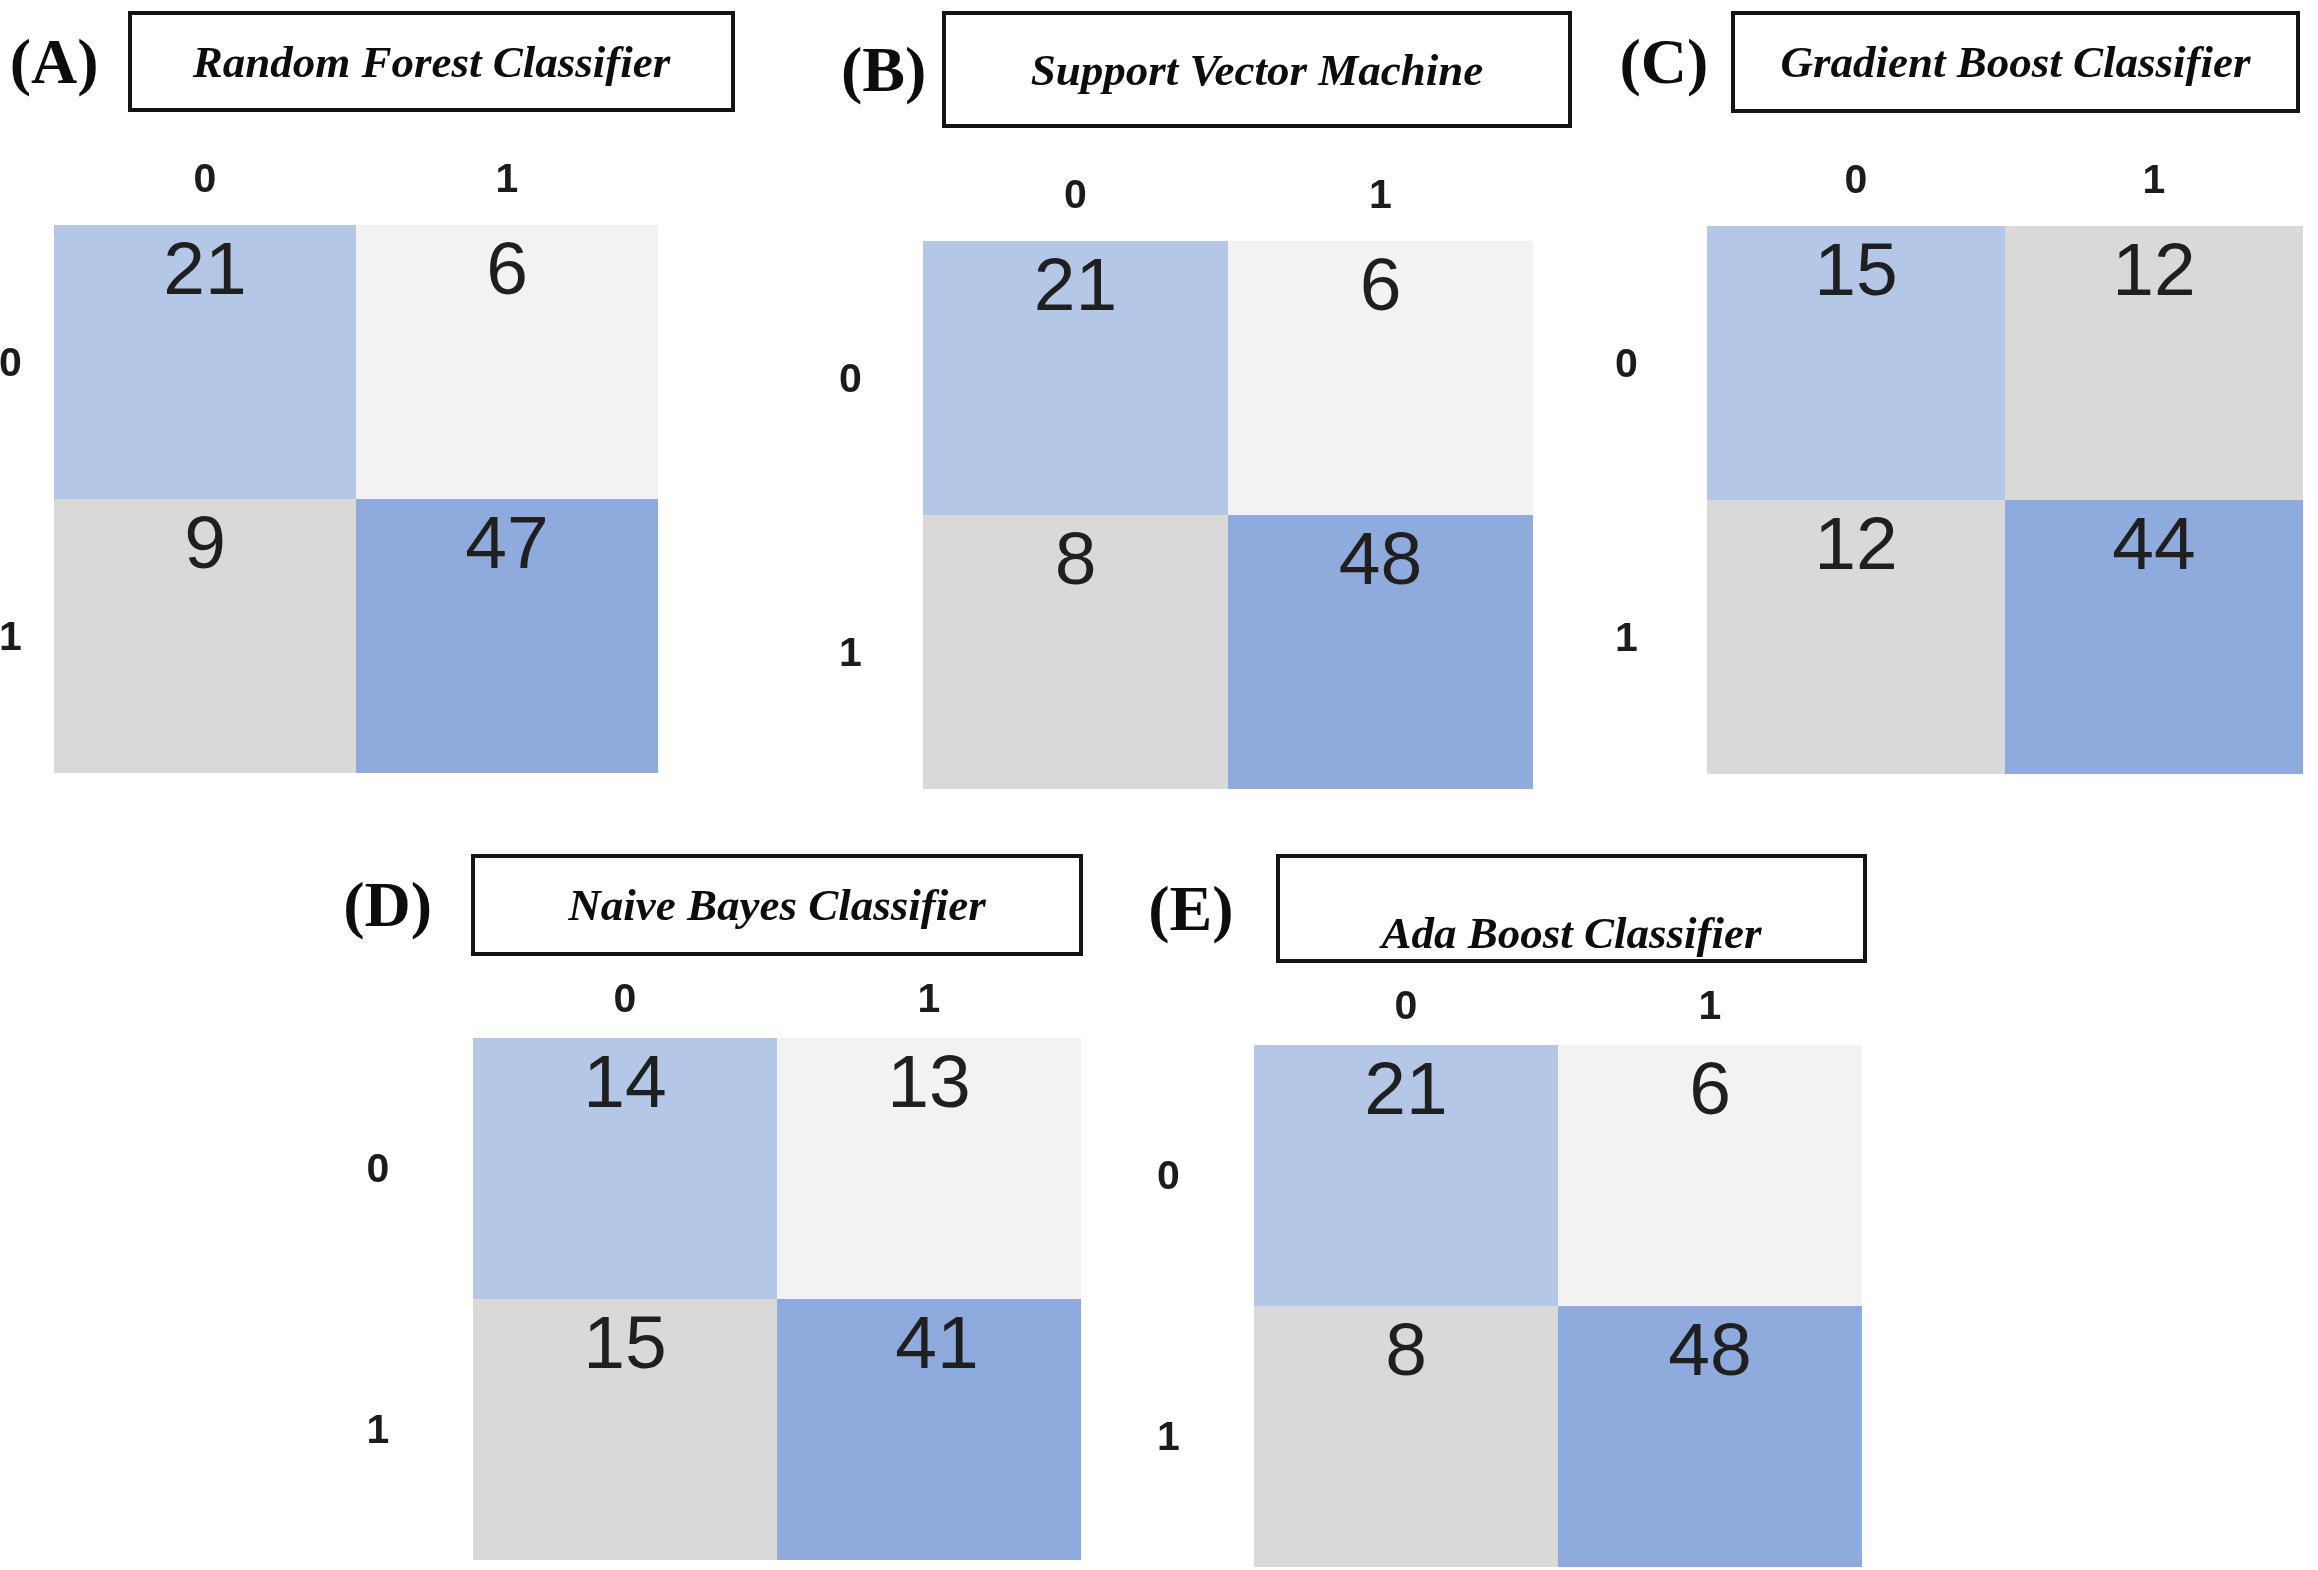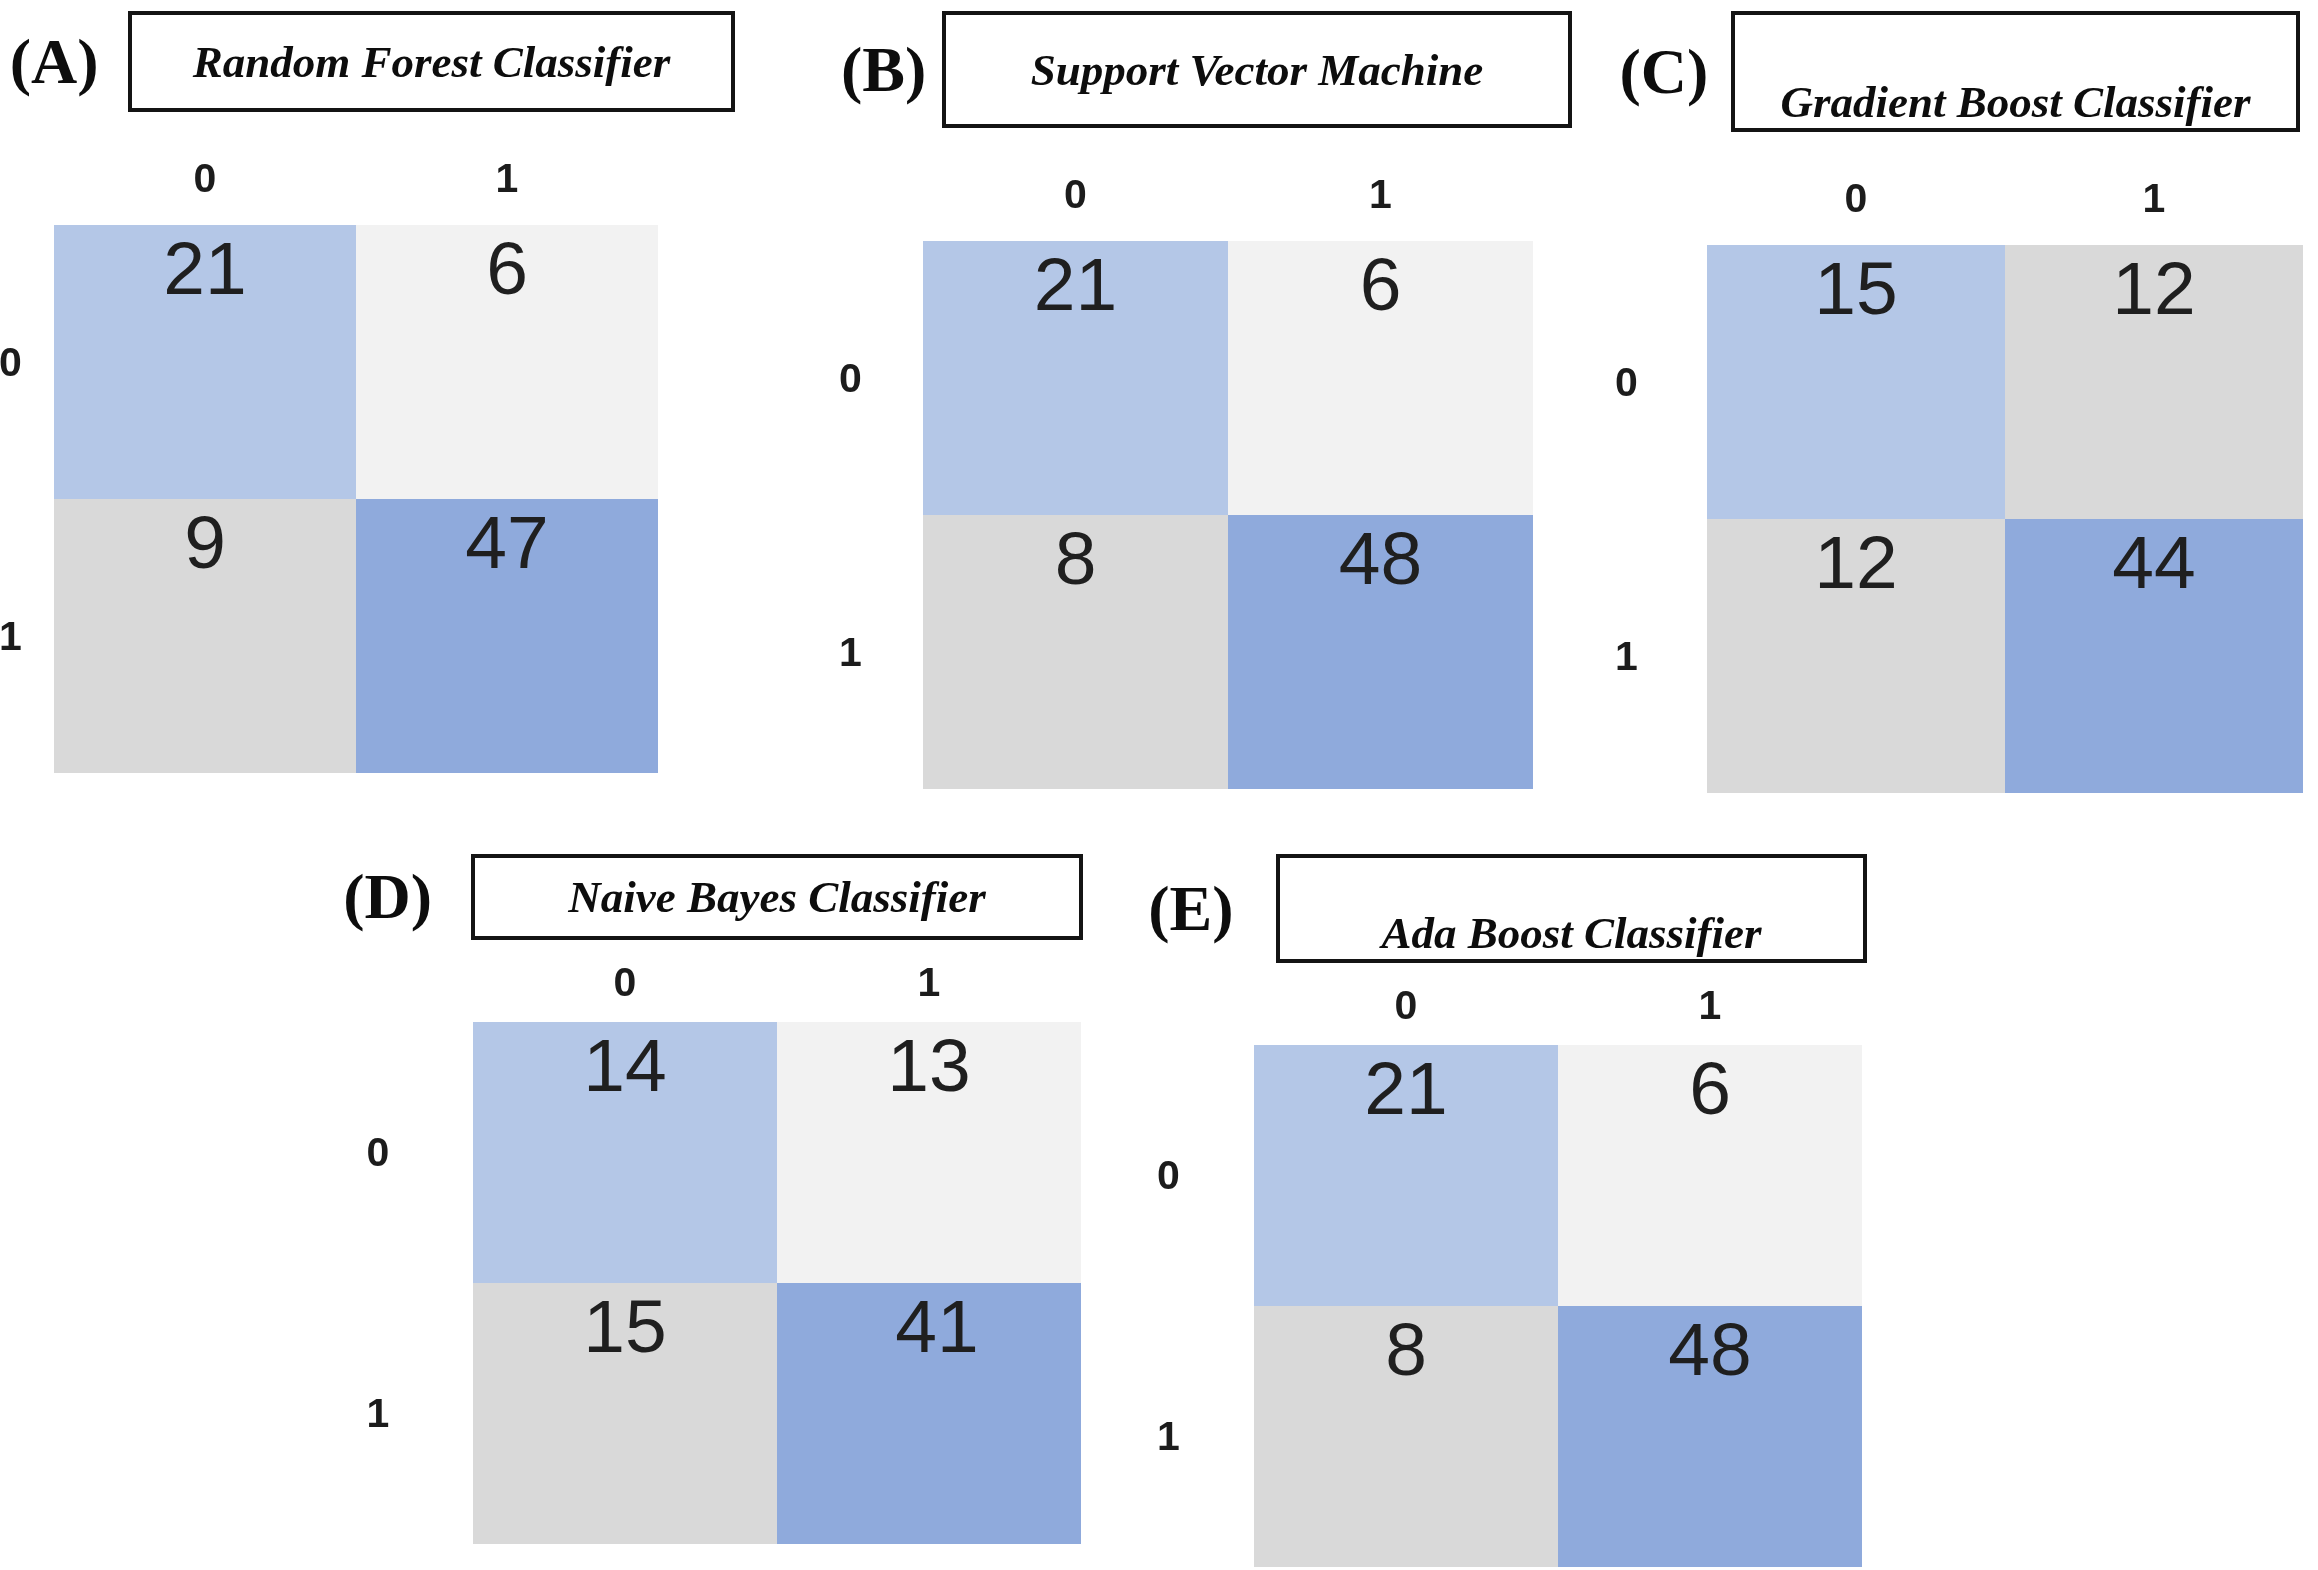--- a/index.html
+++ b/index.html
@@ -39,29 +39,29 @@
   .panel-b{left:806px;top:0px;}
   .panel-b .hdr{margin-top:11px;}
   .panel-b .letter{width:136px;padding-left:35px;}
   .panel-b .titlebox{width:630px;height:117px;}
   .panel-b .matrix{margin-top:35px;
     grid-template-columns:117px 305px 305px;grid-template-rows:78px 274px 274px;}
 
   .panel-c{left:1595px;top:0px;}
   .panel-c .hdr{margin-top:11px;}
   .panel-c .letter{width:136px;padding-left:24.5px;}
-  .panel-c .titlebox{width:569px;height:121px;align-items:flex-end;}
+  .panel-c .titlebox{width:569px;height:102px;}
   .panel-c .matrix{margin-top:35px;
     grid-template-columns:112px 298px 298px;grid-template-rows:78px 274px 274px;}
   .panel-c .rowlab{padding-right:49px;}
 
   .panel-d{left:327px;top:838px;}
   .panel-d .hdr{margin-top:16.3px;}
   .panel-d .letter{width:144px;padding-left:16.3px;}
-  .panel-d .titlebox{width:612px;height:86px;}
+  .panel-d .titlebox{width:612px;height:102px;}
   .panel-d .matrix{margin-top:11px;
     grid-template-columns:146px 304px 304px;grid-template-rows:71px 261px 261px;}
   .panel-d .collab{padding-bottom:16.3px;}
   .panel-d .rowlab{padding-right:44px;}
 
   .panel-e{left:1132px;top:838px;}
   .panel-e .hdr{margin-top:16.3px;}
   .panel-e .letter{width:144px;padding-left:16.3px;}
   .panel-e .titlebox{width:591px;height:109px;align-items:flex-end;}
   .panel-e .matrix{margin-top:11px;

